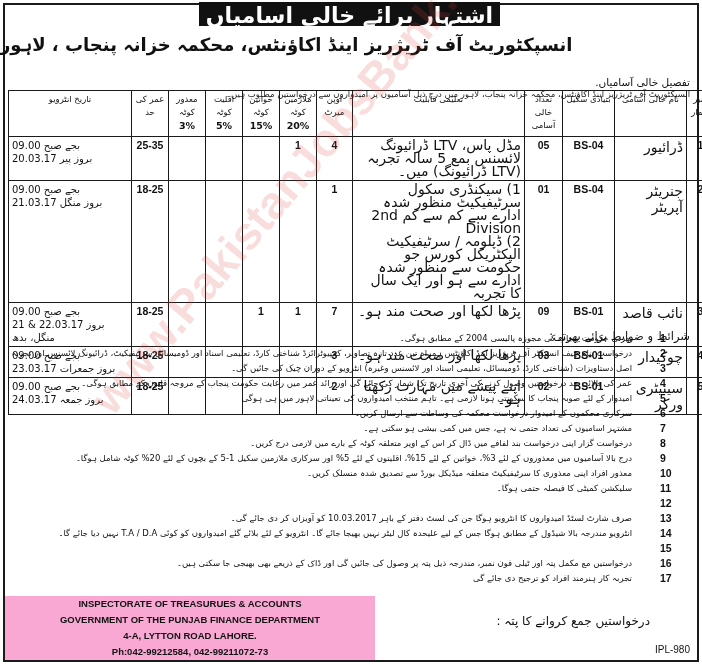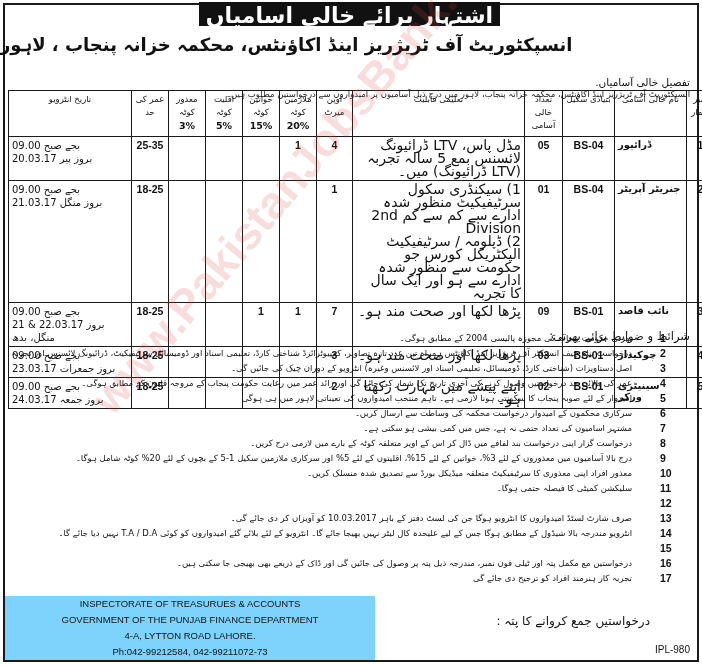--- a/index.html
+++ b/index.html
@@ -31,21 +31,21 @@
     border-collapse: collapse; direction: rtl; table-layout: fixed;
   }
   .vacancy-table th, .vacancy-table td {
     border: 1.3px solid #1a1a1a; font-size: 9px; vertical-align: top;
     padding: 2px 3px;
   }
   .vacancy-table th { font-weight: normal; text-align: center; height: 46px; font-size: 8.5px; line-height: 13px; }
   .vacancy-table th .pct { font-weight: bold; font-size: 9.5px; display: block; }
   .vacancy-table td.num, .vacancy-table td.bold { font-weight: bold; text-align: center; font-family: "Liberation Sans", sans-serif; font-size: 10.5px; }
   .vacancy-table td.qual { text-align: right; font-size: 14px; line-height: 13px; }
-  .vacancy-table td.post { text-align: left; font-size: 10px; font-weight: bold; }
+  .vacancy-table td.post { text-align: right; font-size: 14px; }
   .vacancy-table td.date { text-align: left; direction: ltr; font-size: 10px; line-height: 13px; }
   .vacancy-table td.date .d-time, .vacancy-table td.date .d-day { display: block; text-align: left; }
   .row-1 td { height: 32px; }
   .row-2 td { height: 76px; }
   .row-3 td, .row-4 td, .row-5 td { height: 29px; }
 
   .terms-heading {
     position: absolute; right: 12px; top: 312px; font-size: 11.5px; direction: rtl; margin-top: 17px;
   }
   .terms-list {
@@ -58,22 +58,22 @@
     width: 34px; text-align: left; font-family: "Liberation Sans", sans-serif;
     font-size: 10.5px; font-weight: bold; flex-shrink: 0; padding-left: 4px;
   }
   .term-text {
     flex: 1; direction: rtl; text-align: right; font-size: 8.5px; padding-right: 24px;
     white-space: nowrap; overflow: hidden;
   }
 
   .address-box {
     position: absolute; left: 5px; top: 596px; width: 370px; height: 64px;
-    background: #7dd3fc; text-align: center; color: #111;
-    font-family: "Liberation Sans", sans-serif; font-weight: normal; font-size: 9.5px;
+    background: #f9a8d4; text-align: center; color: #111;
+    font-family: "Liberation Sans", sans-serif; font-weight: bold; font-size: 9.5px;
   }
   .address-box div { height: 16px; line-height: 16px; }
   .address-label {
     position: absolute; right: 52px; top: 614px; font-size: 12px; direction: rtl;
   }
   .ref-code {
     position: absolute; right: 12px; top: 644px; font-family: "Liberation Sans", sans-serif; font-size: 10px;
   }
 
   .watermark {

